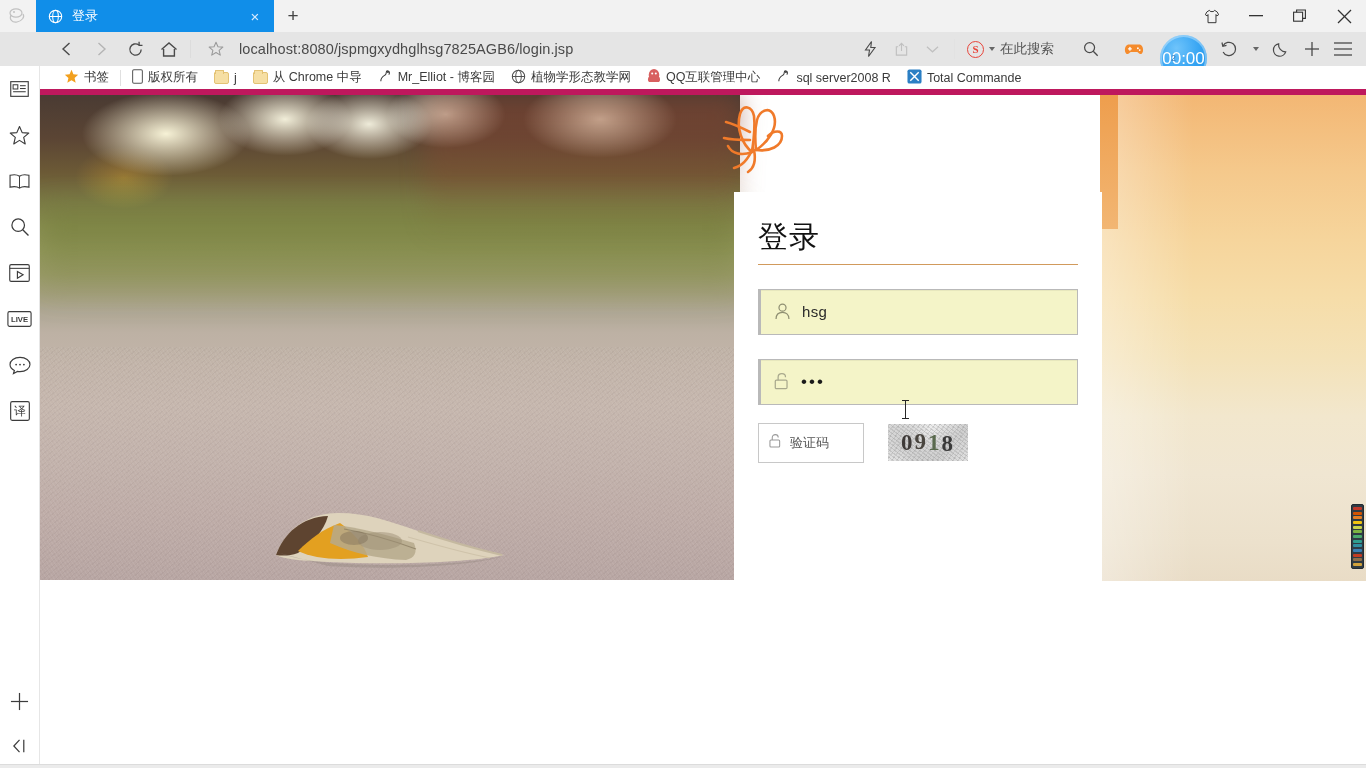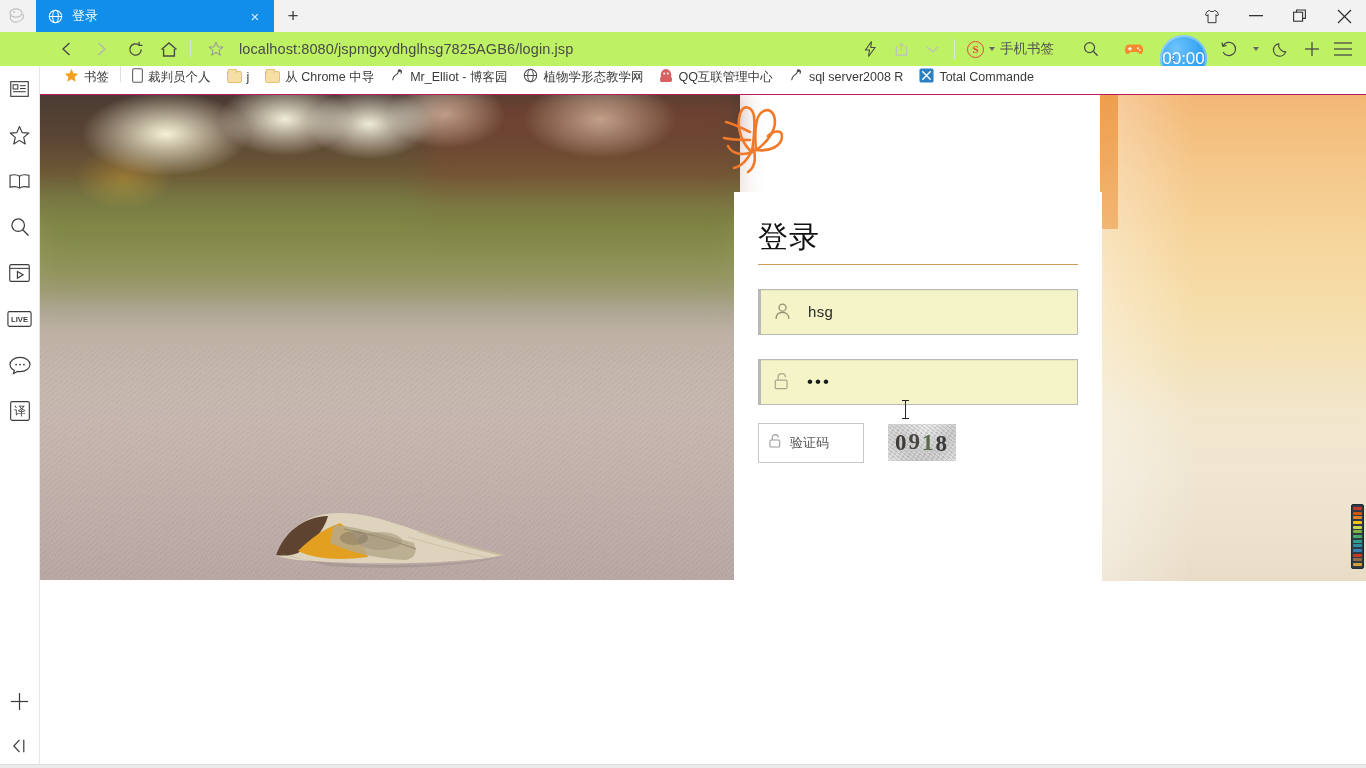--- a/index.html
+++ b/index.html
@@ -44,21 +44,21 @@
     color:#444; font-size:19px; font-weight:300;
   }
   .win-controls{
     position:absolute; right:0; top:0; height:32px; display:flex; align-items:center;
   }
   .win-btn{ width:44px; height:32px; display:flex;align-items:center;justify-content:center; color:#333; }
 
   
   .navbar{
     position:absolute; left:0; top:32px; width:1366px; height:34px;
-    background:#bef264; display:flex; align-items:center;
+    background:#e5e5e5; display:flex; align-items:center;
   }
   .nav-ico{
     width:34px;height:34px; display:flex;align-items:center;justify-content:center;
     color:#4a4a4a;
   }
   .nav-ico.back{ margin-left:50px; }
   .nav-sep{ width:1px; height:18px; background:#dcdcdc; margin:0 4px; }
   .urlbar{
     flex:1; height:34px; display:flex; align-items:center; gap:6px;
     padding-left:4px; overflow:hidden;
@@ -88,22 +88,22 @@
     width:47px;height:47px;border-radius:50%;
     background:radial-gradient(circle at 35% 28%, #6fc4fb 0%, #32a2f2 55%, #1e8fe0 100%);
     display:flex;align-items:center;justify-content:center;
     color:#fff;font-size:17px; box-shadow:0 0 0 2px rgba(255,255,255,.35) inset;
   }
   .dl-sub{ position:absolute; left:22px; top:21px; font-size:9px; color:#3a7fc1; }
 
   
   .bookmarks{
     position:absolute; left:0; top:66px; width:1366px; height:29px;
-    background:#fff; display:flex; padding-left:56px;
-    border-bottom:1px solid #be185d;
+    background:#fff; display:flex; align-items:center; padding-left:56px;
+    border-bottom:6px solid #be185d;
     overflow:hidden; white-space:nowrap;
   }
   .bm{
     display:flex; align-items:center; gap:5px; padding:0 8px; height:22px;
     font-size:12.5px; color:#3a3a3a; flex:none;
   }
   .bm-sep{ width:1px;height:16px;background:#e0e0e0; margin:0 3px; flex:none;}
   .bm .label{ white-space:nowrap; }
   .folder-ico{
     width:15px;height:12px;background:#f6dfa4;border:1px solid #e3c274;border-radius:1px 2px 2px 2px;
@@ -206,21 +206,21 @@
   .card-inner{ padding:28px 24px 0 24px; }
   .card-title{
     font-size:30px; color:#111; font-weight:normal; letter-spacing:1px;
     padding-bottom:6px; line-height:1.15;
   }
   .title-rule{ height:1px; background:#d19a5c; width:320px; margin-top:3px; }
 
   .field{
     margin-top:24px; height:46px; background:#f4f4c8;
     border:1px solid #b9b9b9; border-left:3px solid #b9b9b9;
-    display:flex; align-items:center; gap:16px; padding-left:12px;
+    display:flex; align-items:center; gap:10px; padding-left:12px;
     box-shadow: inset 0 1px 0 rgba(0,0,0,.05);
   }
   .field .fico{ flex:none; display:flex;align-items:center;justify-content:center; color:#8f8f72; }
   .field .fval{ font-size:15px; color:#2a2a2a; letter-spacing:.3px; }
   .field .fval.dots{ font-size:17px; letter-spacing:2px; color:#1a1a1a; }
   .caretline{
     position:absolute; left:167px; top:200px; width:1px; height:19px; background:#262626;
   }
   .caretline:before,.caretline:after{
     content:""; position:absolute; left:-3px; width:7px;height:1px;background:#262626;
@@ -238,21 +238,21 @@
   .selbox .sv{ font-size:14.5px; color:#111; }
   .selbox .arrow{ width:0;height:0;border-left:4.5px solid transparent;border-right:4.5px solid transparent;border-top:6px solid #222; }
 
   .row-captcha{ margin-top:18px; display:flex; align-items:center; gap:24px; }
   .captcha-input{
     width:106px; height:40px; border:1px solid #c8c8c8; background:#fff;
     display:flex; align-items:center; gap:7px; padding-left:9px;
   }
   .captcha-input .ph{ font-size:13px; color:#555; }
   .captcha-img{
-    width:68px;height:37px; border:none; position:relative; overflow:hidden;
+    width:80px;height:37px; border:none; position:relative; overflow:hidden;
     background:linear-gradient(135deg,#d8d8d8,#ececec 40%,#cfcfcf 70%,#e2e2e2);
     display:flex;align-items:center;justify-content:center;
   }
   .captcha-img .noise{
     position:absolute; inset:0;
     background:
       repeating-linear-gradient(37deg, rgba(120,120,120,.22) 0 1px, transparent 1px 3px),
       repeating-linear-gradient(-52deg, rgba(150,150,150,.25) 0 1px, transparent 1px 4px),
       radial-gradient(circle at 25% 60%, rgba(90,90,90,.2), transparent 45%);
   }
@@ -392,21 +392,21 @@
       </div>
       <div class="tb">
         <svg width="13" height="9" viewBox="0 0 14 9">
             <polyline points="1,1.6 7,7 13,1.6" fill="none" stroke="#c0c0c0" stroke-width="1.3"></polyline>
           </svg>
       </div>
 
       <div class="search-group">
         <span class="sogou-badge">S</span>
         <span class="caret-sm"></span>
-        <span class="search-placeholder">手机书签</span>
+        <span class="search-placeholder">在此搜索</span>
       </div>
 
       <div class="toolbar-icons">
         <div class="tb" style="width:54px">
           <svg width="16" height="16" viewBox="0 0 17 17">
             <circle cx="7" cy="7" r="5.3" fill="none" stroke="#4a4a4a" stroke-width="1.3"></circle>
             <line x1="10.9" y1="10.9" x2="15.6" y2="15.6" stroke="#4a4a4a" stroke-width="1.4"></line>
           </svg>
         </div>
         <div class="tb">
@@ -468,21 +468,21 @@
       <span class="label">书签</span>
     </div>
     <div class="bm-sep"></div>
 
     <div class="bm">
       <span>
         <svg width="11" height="15" viewBox="0 0 12 16">
             <rect x="0.7" y="0.7" width="10.6" height="14.6" rx="1.4" fill="none" stroke="#555" stroke-width="1.1"></rect>
           </svg>
       </span>
-      <span class="label">裁判员个人</span>
+      <span class="label">版权所有</span>
     </div>
 
     <div class="bm">
       <span class="folder-ico"></span>
       <span class="label">j</span>
     </div>
 
     <div class="bm">
       <span class="folder-ico"></span>
       <span class="label">从 Chrome 中导</span>

